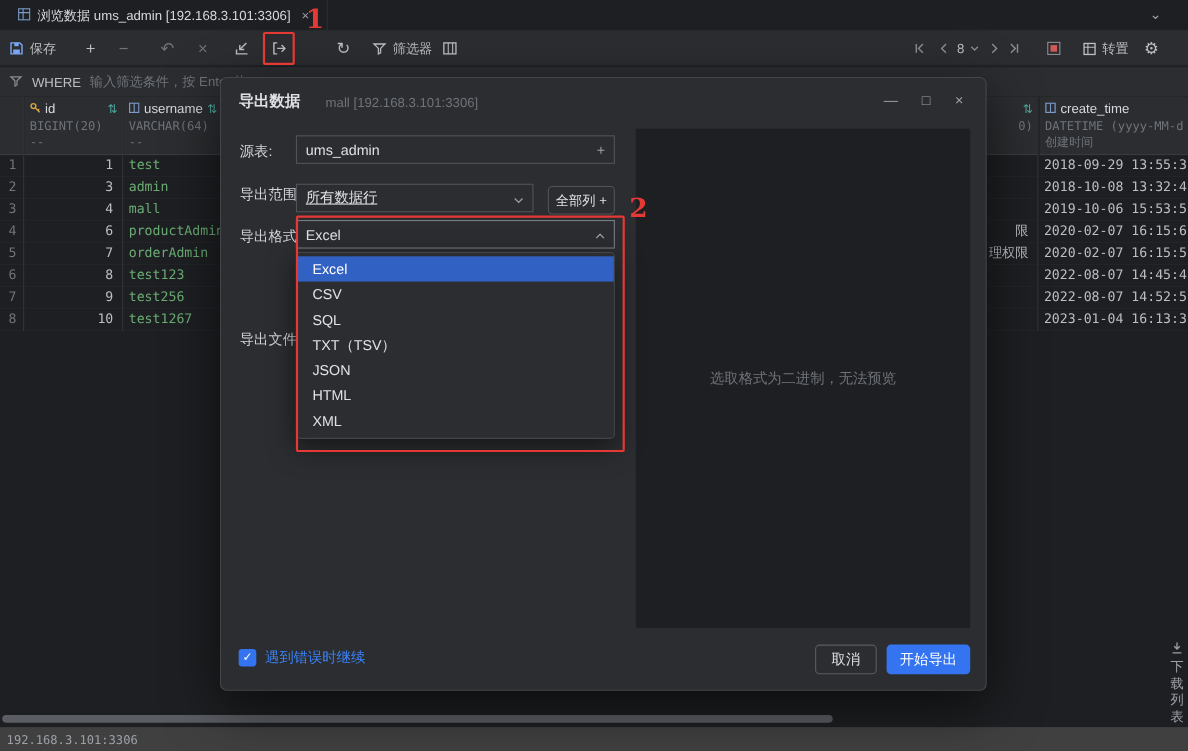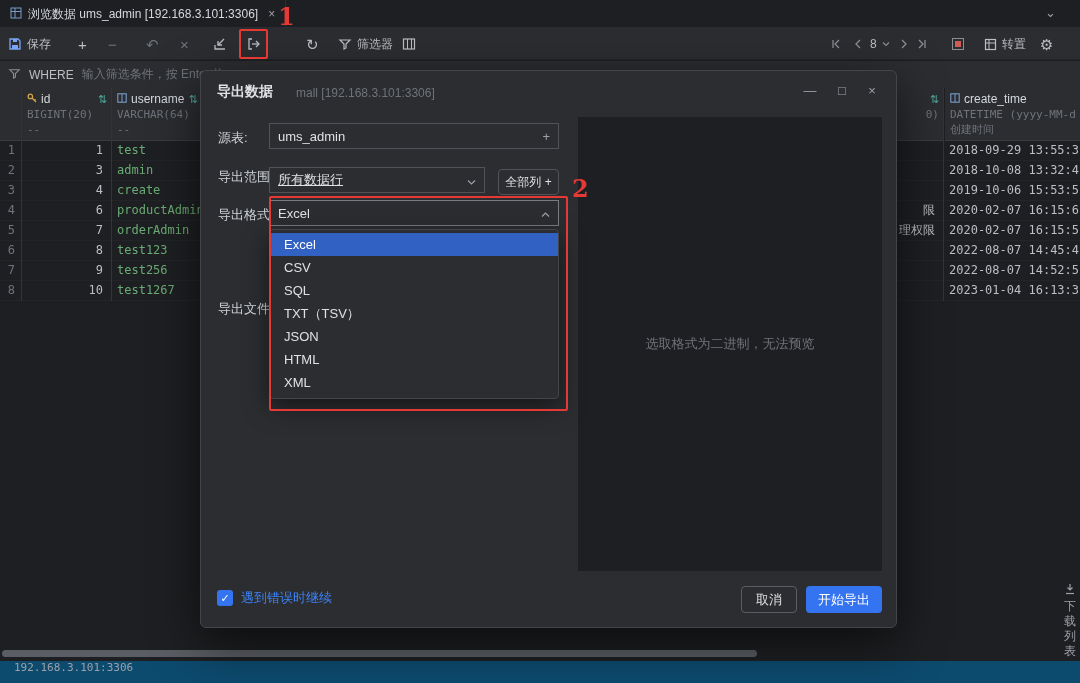--- a/index.html
+++ b/index.html
@@ -5,21 +5,21 @@
   * { margin:0; padding:0; box-sizing:border-box; }
   html,body { background:#111; }
   #app {
     position:relative; width:1080px; height:683px; overflow:hidden;
     background:#1e1f22; color:#bcbec4;
     font-family:"Liberation Sans","DejaVu Sans",sans-serif; font-size:13px;
   }
 
   
   .tabbar { position:absolute; top:0; left:0; right:0; height:28px; background:#1e1f22; border-bottom:1px solid #2b2d30; }
-  .tab { position:absolute; left:0; top:0; height:28px; display:flex; align-items:center; gap:6px; padding:0 10px; border-right:1px solid #2b2d30; }
+  .tab { position:absolute; left:0; top:0; height:28px; display:flex; align-items:center; gap:6px; padding:0 16px; border-right:1px solid #2b2d30; }
   .tab-title { font-size:12px; color:#d5d8de; white-space:nowrap; }
   .tab-close { color:#9da0a8; font-size:12px; margin-left:4px; }
   .tabbar-chevron { position:absolute; right:24px; top:5px; color:#9da0a8; font-size:13px; }
 
   
   .toolbar { position:absolute; top:28px; left:0; right:0; height:32px; background:#2b2d30; border-bottom:1px solid #232428;padding-left:40px; }
   .tb { position:absolute; top:0; height:32px; display:flex; align-items:center; gap:5px; color:#bcbec4; font-size:12px; white-space:nowrap; }
   .tb .glyph { font-size:15px; line-height:1; }
   .dim { color:#6f737a; }
   .tb svg { display:block; }
@@ -81,21 +81,21 @@
   .ann-box1 { left:239px; top:29px; width:29px; height:30px; }
   .ann-box2 { left:269px; top:196px; width:299px; height:215px; }
   .ann-digit { position:absolute; color:#e53935; font-family:"DejaVu Serif",serif; font-size:24px; font-weight:600; z-index:20; line-height:1; }
   .ann-d1 { left:278px; top:5px; }
   .ann-d2 { left:572px; top:177px; }
 
   
   .rail { position:absolute; right:1px; top:583px; width:18px; display:flex; flex-direction:column; align-items:center; gap:1px; color:#9da0a8; z-index:5; }
   .rail-char { font-size:12px; line-height:14px; }
   .hscroll { position:absolute; left:2px; top:650px; width:755px; height:7px; background:#5a5d63; border-radius:4px; z-index:4; }
-  .statusbar { position:absolute; left:0; right:0; bottom:0; height:23px; background:#0c4a6e; border-top:1px solid #1e1f22; display:flex; align-items:flex-start; padding-left:14px; }
+  .statusbar { position:absolute; left:0; right:0; bottom:0; height:23px; background:#404040; border-top:1px solid #1e1f22; display:flex; align-items:center; padding-left:6px; }
   .status-text { font-size:11px; color:#9da0a8; font-family:"DejaVu Sans Mono",monospace; }
 </style>
 </head>
 <body>
 
 <div id="app">
 
   <div class="tabbar">
     <div class="tab">
       <span>
@@ -295,21 +295,21 @@
           </span>
           <span>username</span>
           <span class="hsort">⇅</span>
         </div>
         <div class="htype">VARCHAR(64)</div>
         <div class="htype">--</div>
       </div>
       <div class="cells">
         <div class="cell usr">test</div>
         <div class="cell usr">admin</div>
-        <div class="cell usr">create</div>
+        <div class="cell usr">mall</div>
         <div class="cell usr">productAdmin</div>
         <div class="cell usr">orderAdmin</div>
         <div class="cell usr">test123</div>
         <div class="cell usr">test256</div>
         <div class="cell usr">test1267</div>
       </div>
     </div>
 
     <div class="col col-frag">
       <div class="hcell">

